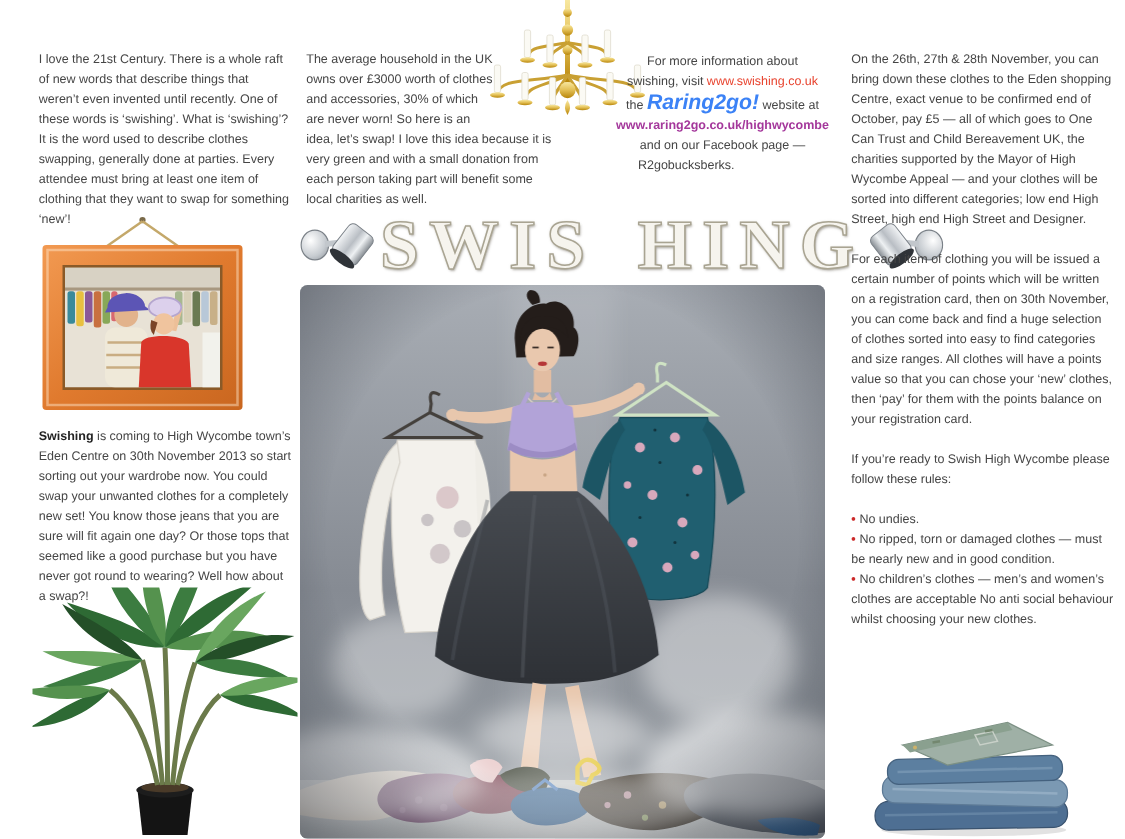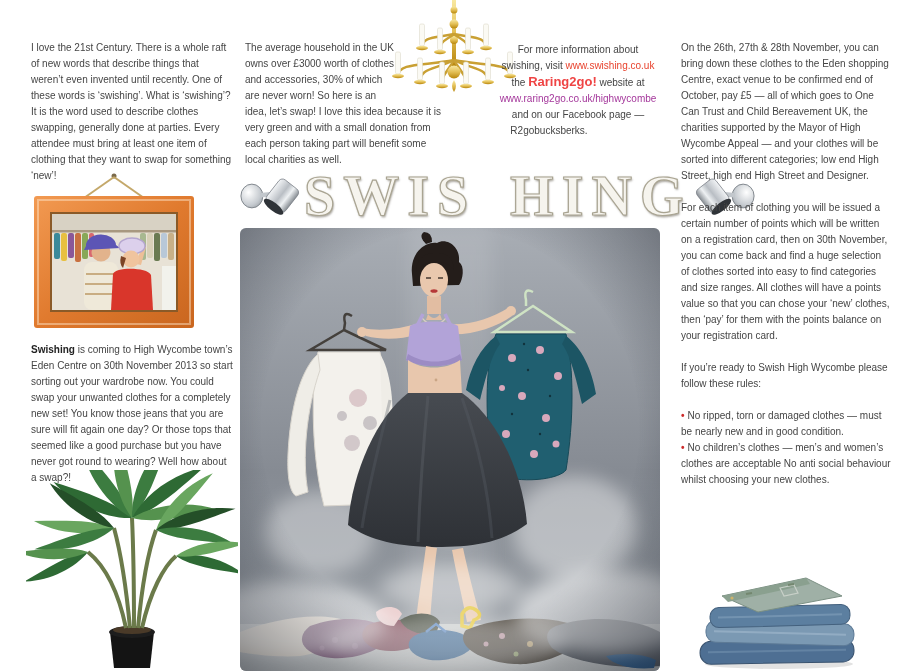--- a/index.html
+++ b/index.html
@@ -11,22 +11,22 @@
   .col1-p1{left:31px;top:40px;width:202px;}
   .frame-wrap{left:24px;top:168px;width:180px;height:166px;}
   .col1-p2{left:31px;top:342px;width:202px;}
   .palm-wrap{left:26px;top:470px;width:212px;height:201px;}
   .chand-wrap{left:388px;top:0px;width:132px;height:106px;}
   .col2{left:245px;top:40px;width:200px;}
   .col2 .chandelier-gap{float:right;width:46px;height:64px;}
   .col3{left:434px;top:42px;width:230px;text-align:center;}
   .col3 .chandelier-gap{float:left;width:58px;height:72px;}
   .red-link{color:#e8432e;}
-  .r2g{font-weight:bold;font-size:13px;color:#ef4444;}
-  .purple-link{color:#a4379b;font-weight:normal;}
+  .r2g{font-weight:bold;font-style:italic;font-size:17px;color:#3b82f6;}
+  .purple-link{color:#a4379b;font-weight:bold;}
   .title-row{left:240px;top:166px;width:420px;height:60px;display:flex;align-items:center;justify-content:space-between;}
   .swish-title{font-family:"Liberation Serif",serif;font-size:56px;font-weight:bold;
       letter-spacing:8px;word-spacing:12px;color:#f6f4ee;white-space:nowrap;
       -webkit-text-stroke:1.2px #a9a492;
       text-shadow:1px 2px 2px rgba(90,85,70,.45),0 0 2px rgba(150,145,125,.55);}
   .spot{width:64px;height:56px;flex:0 0 auto;}
   .spot.right svg{transform:scaleX(-1);}
   .photo-wrap{left:240px;top:228px;width:420px;height:443px;border-radius:6px;overflow:hidden;}
   .col4{left:681px;top:40px;width:210px;}
   .col4 p{margin:0 0 16px 0;}
@@ -371,20 +371,21 @@
         <ellipse cx="210" cy="360" rx="70" ry="24" opacity="0.4"></ellipse>
       </g>
       <rect x="0" y="0" width="420" height="443" fill="url(#vig)"></rect>
     </svg>
   </div>
 
   <div class="abs txt col4">
     <p>On the 26th, 27th &amp; 28th November, you can bring down these clothes to the Eden shopping Centre, exact venue to be confirmed end of October, pay £5 — all of which goes to One Can Trust and Child Bereavement UK, the charities supported by the Mayor of High Wycombe Appeal — and your clothes will be sorted into different categories; low end High Street, high end High Street and Designer.</p>
     <p>For each item of clothing you will be issued a certain number of points which will be written on a registration card, then on 30th November, you can come back and find a huge selection of clothes sorted into easy to find categories and size ranges. All clothes will have a points value so that you can chose your ‘new’ clothes, then ‘pay’ for them with the points balance on your registration card.</p>
     <p class="rules-intro">If you’re ready to Swish High Wycombe please follow these rules:</p>
+    <div class="rule"><span class="bullet">•</span><span>No undies.</span></div>
     <div class="rule"><span class="bullet">•</span><span>No ripped, torn or damaged clothes — must be nearly new and in good condition.</span></div>
     <div class="rule"><span class="bullet">•</span><span>No children’s clothes — men’s and women’s clothes are acceptable No anti social behaviour whilst choosing your new clothes.</span></div>
   </div>
 
   <div class="abs jeans-wrap">
     <svg width="182" height="96" viewBox="0 0 182 96">
       <ellipse cx="91" cy="90" rx="74" ry="5" fill="#e2e2e2"></ellipse>
       <g transform="rotate(-1 91 76)">
         <rect x="12" y="66" width="154" height="23" rx="11" fill="#4e6f93" stroke="#3a536f"></rect>
         <line x1="20" y1="77" x2="158" y2="77" stroke="#6d8cab" stroke-width="2" opacity="0.7"></line>

